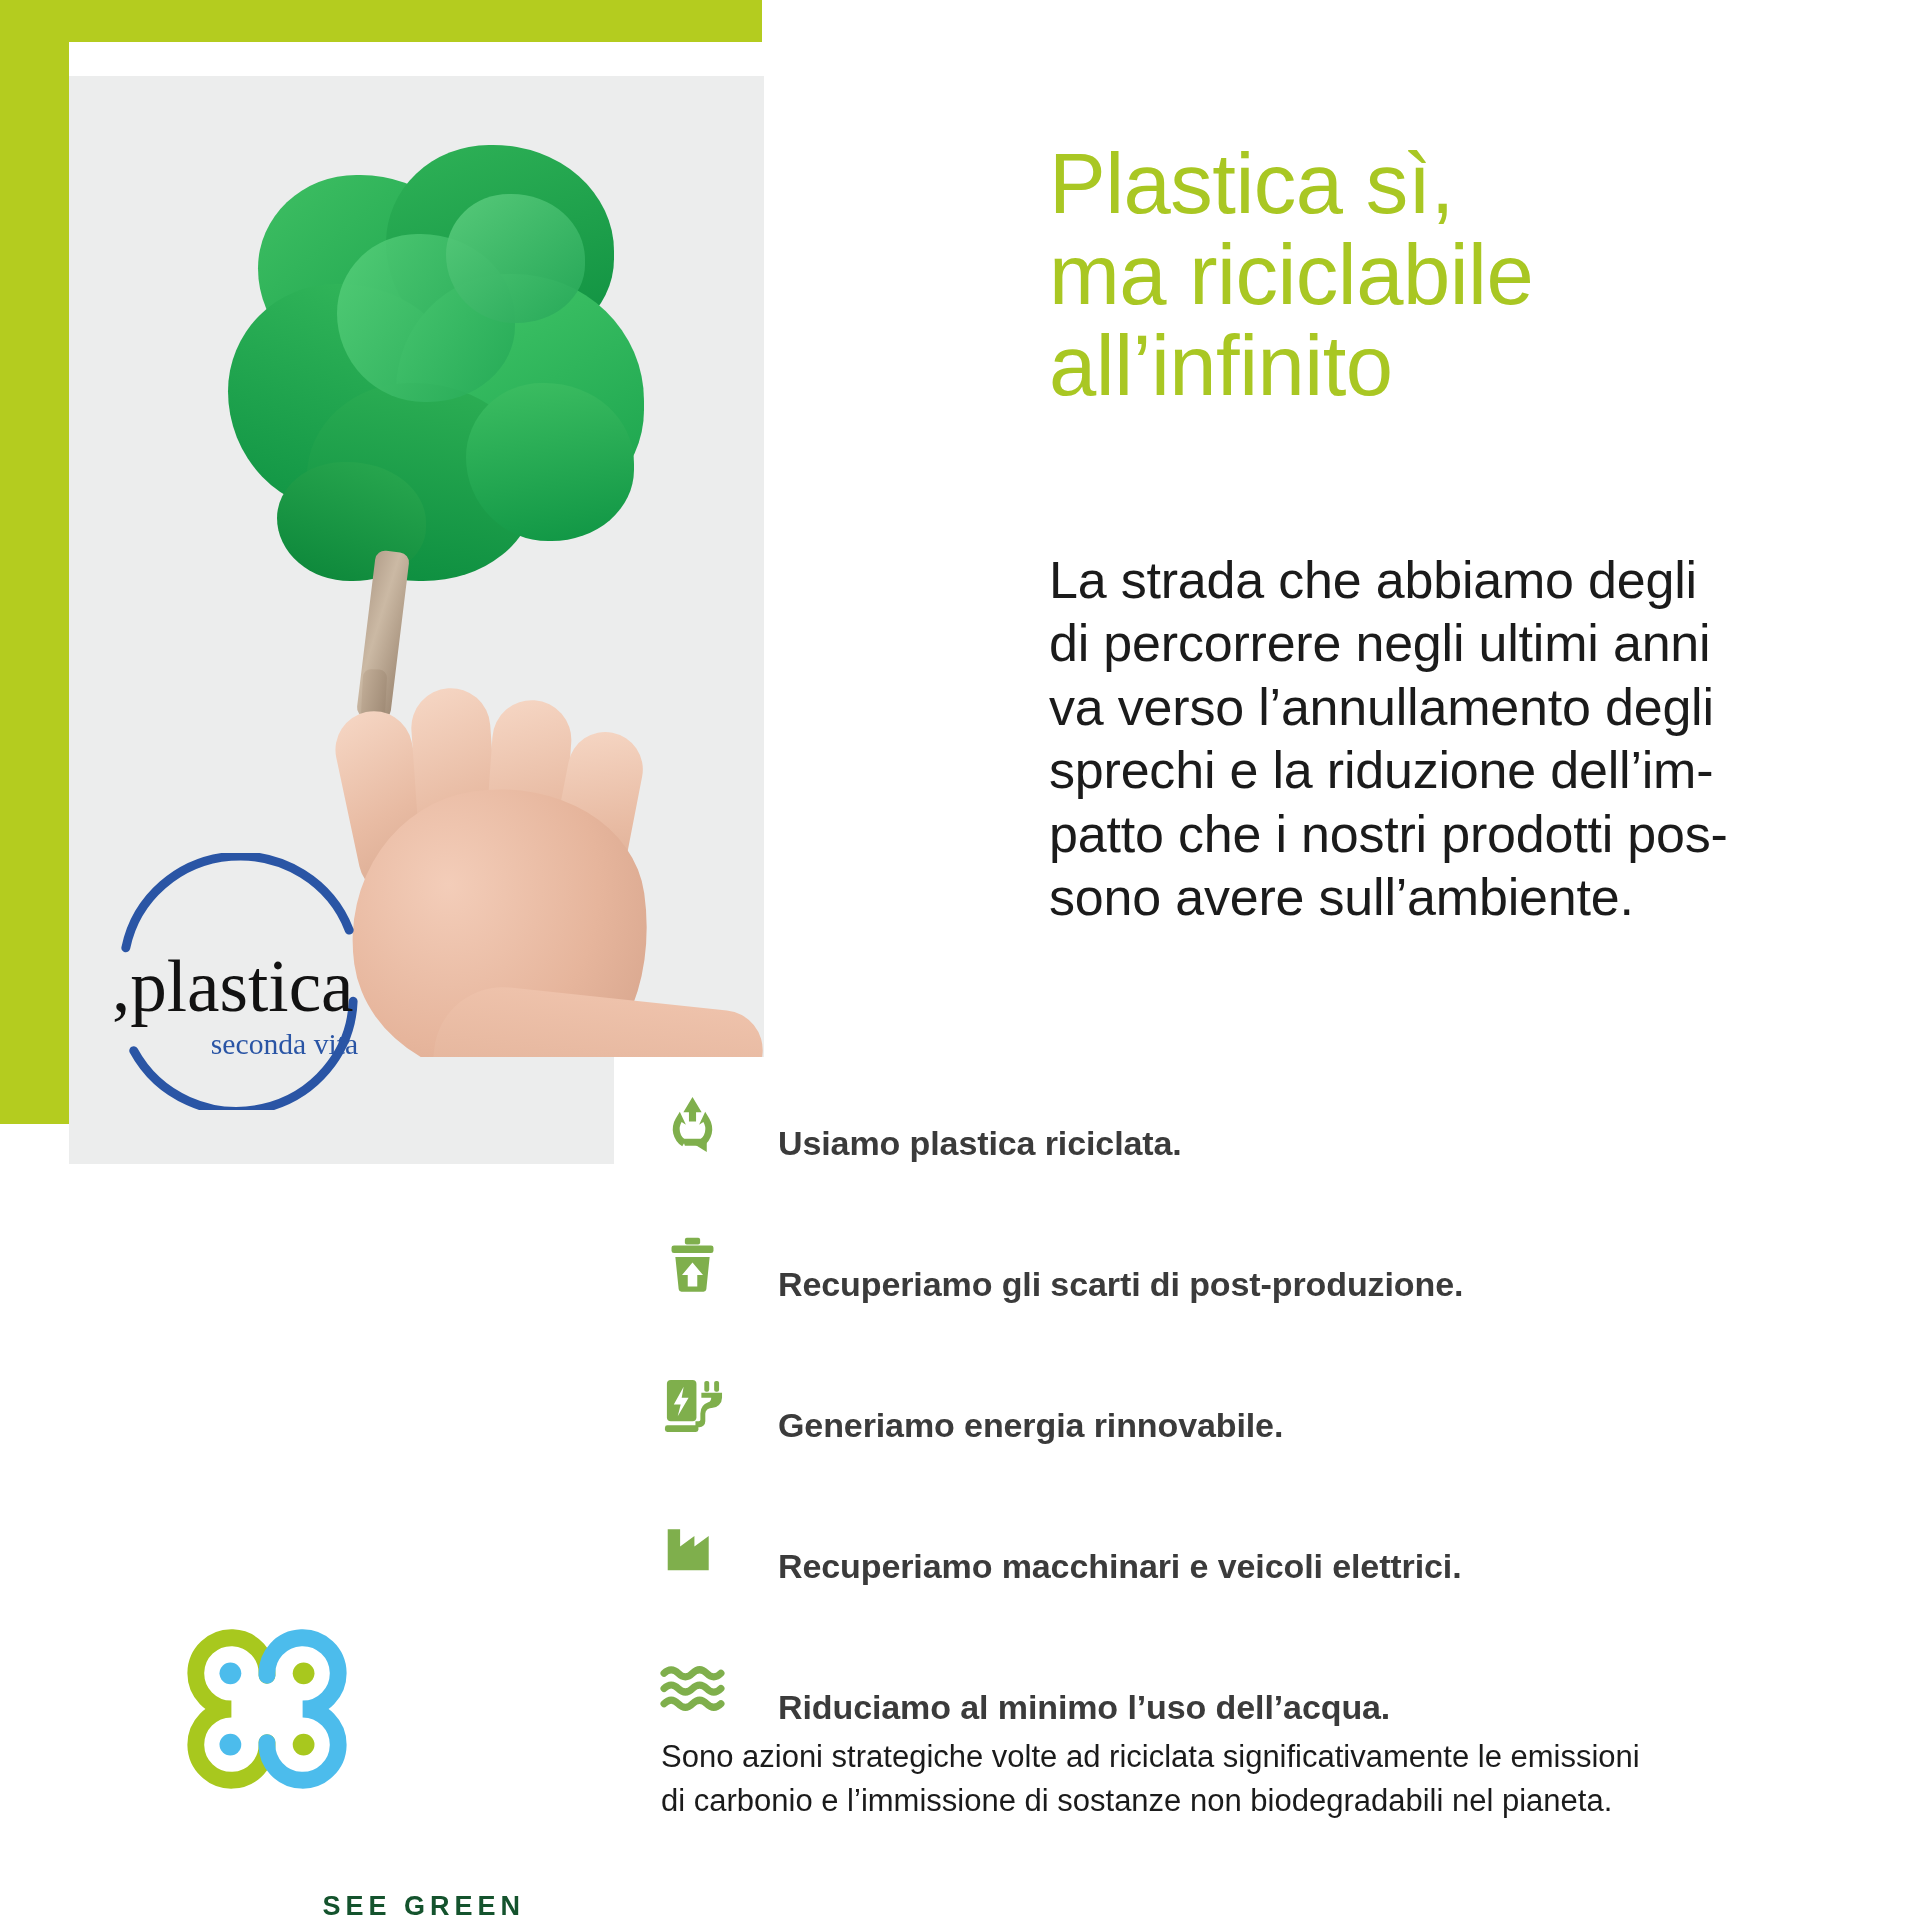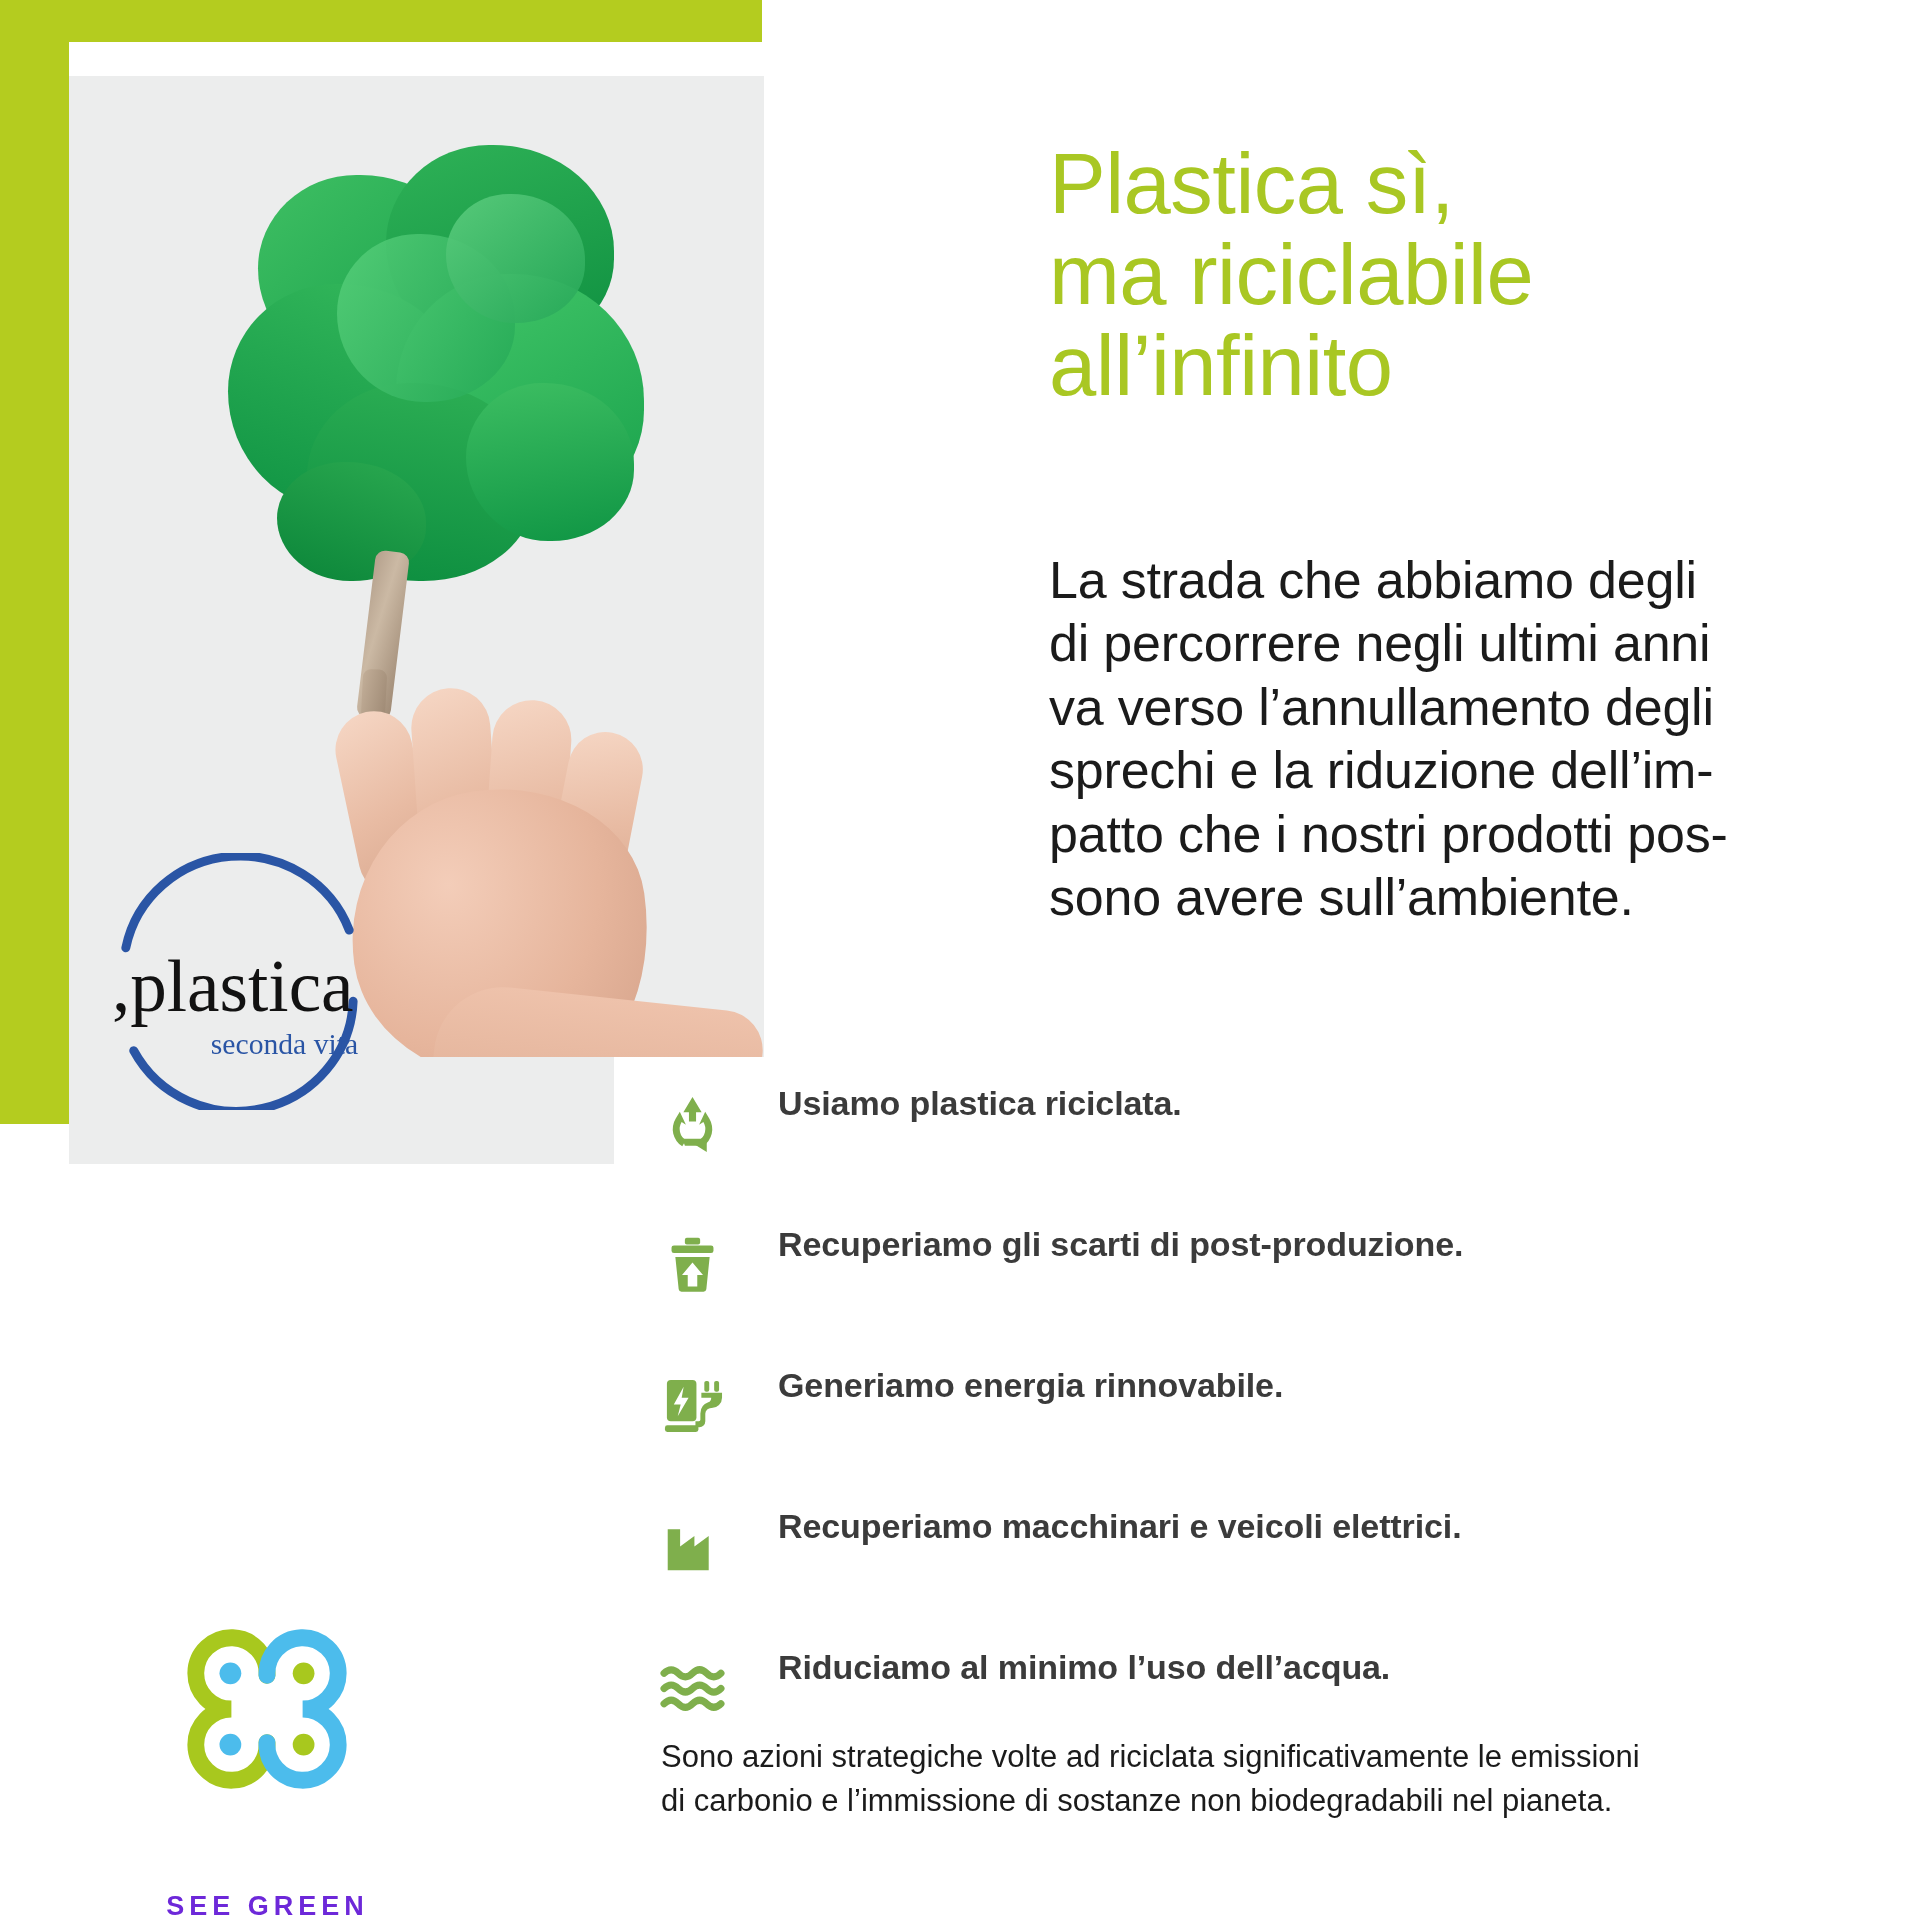--- a/index.html
+++ b/index.html
@@ -87,21 +87,21 @@
     position:absolute;left:1049px;top:549px;width:792px;
     color:#1b1b1b;
     font-size:52px;
     line-height:1.22;
     letter-spacing:-0.2px;
   }
 
   
   .bullets{position:absolute;left:653px;top:1084px;width:1228px;}
   .bullet{
-    display:flex;align-items:flex-start;
+    display:flex;align-items:flex-end;
     height:79px;margin-bottom:62px;
   }
   .bullet:last-child{margin-bottom:0;}
   .bullet-icon{
     width:79px;height:79px;flex:0 0 79px;
     display:flex;align-items:center;justify-content:center;
   }
   .bullet-text{
     margin-left:46px;
     color:#3b3b3b;
@@ -127,22 +127,22 @@
     text-align:center;
     color:#949494;
     font-size:63px;
     letter-spacing:11px;
     font-weight:normal;
     white-space:nowrap;
   }
   .logo-word .reg{font-size:20px;vertical-align:28px;letter-spacing:0;}
   .logo-tag{
     position:absolute;left:0;top:277px;width:515px;
-    text-align:center;
-    color:#6d28d9;
+    text-align:right;
+    color:#14532d;
     font-size:27px;
     font-weight:bold;
     letter-spacing:5px;
     white-space:nowrap;
   }
 </style>
 </head>
 <body>
 
 <div class="stage">

